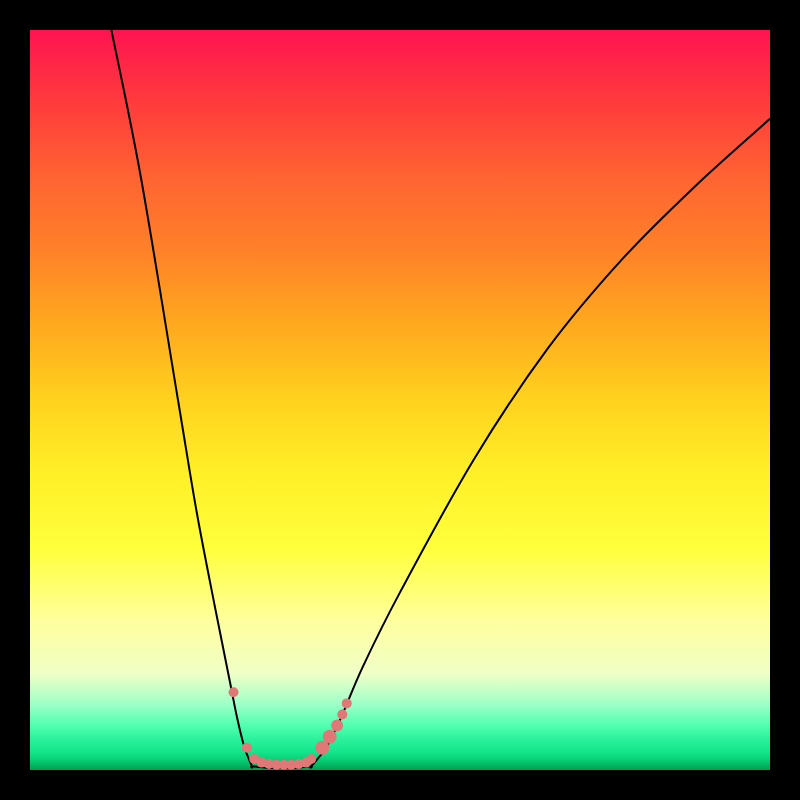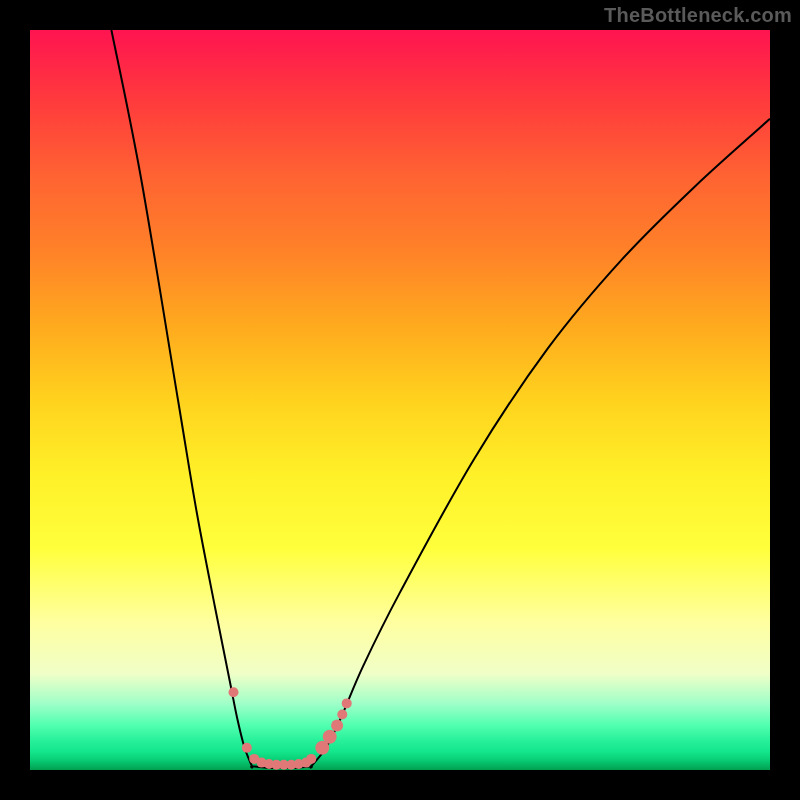--- a/index.html
+++ b/index.html
@@ -82,14 +82,13 @@
           <circle cx="276.02" cy="732.60" r="5"></circle>
           <circle cx="281.20" cy="728.90" r="5"></circle>
           <circle cx="292.30" cy="717.80" r="7"></circle>
           <circle cx="299.70" cy="706.70" r="7"></circle>
           <circle cx="307.10" cy="695.60" r="6"></circle>
           <circle cx="312.28" cy="684.50" r="5"></circle>
           <circle cx="316.72" cy="673.40" r="5"></circle>
         </g>
     </svg>
   </div>
-  <div class="watermark">TheBottleneck.com</div>
 </div>
 
 </body></html>

